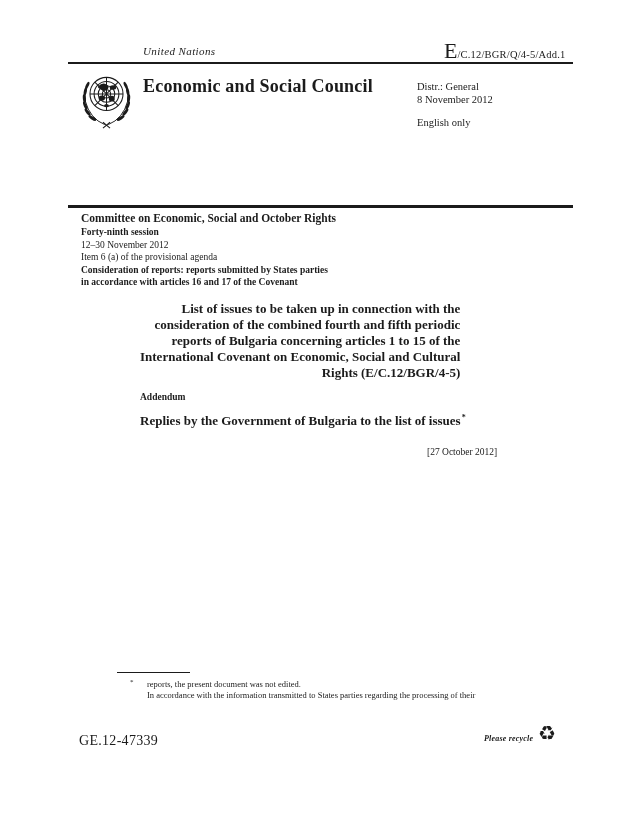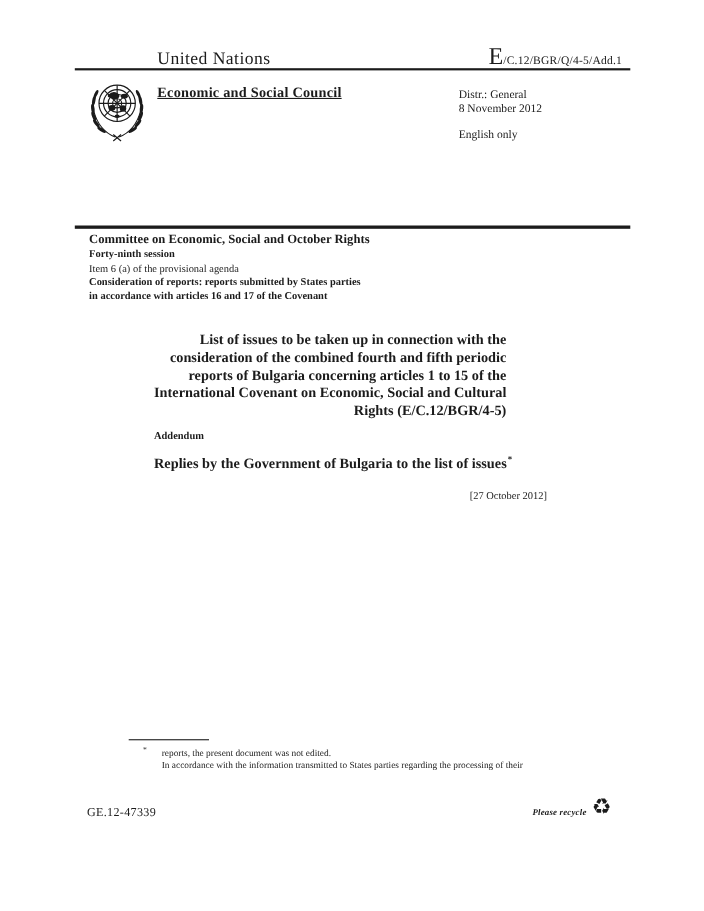--- a/index.html
+++ b/index.html
@@ -8,29 +8,29 @@
     width: 640px;
     height: 828px;
     background: #ffffff;
     font-family: "Liberation Serif", "DejaVu Serif", serif;
     color: #1b1b1b;
     overflow: hidden;
   }
   .abs { position: absolute; }
 
   
-  .org-name { left: 143px; top: 45px; font-size: 16px; letter-spacing: 0.4px; }
+  .org-name { left: 143px; top: 45px; font-size: 11px; letter-spacing: 0.4px; font-style: italic; }
   .doc-symbol { left: 444px; top: 38px; display: flex; align-items: baseline; white-space: nowrap; }
   .doc-symbol .initial { font-size: 22px; }
   .doc-symbol .rest { font-size: 10.5px; letter-spacing: 0.2px; text-align: center; }
   .rule-top { left: 68px; top: 62px; width: 505px; height: 2px; background: #1b1b1b; }
 
   .emblem { left: 77px; top: 68px; width: 59px; height: 66px; }
 
-  .council-name { left: 143px; top: 76px; font-size: 13px; font-weight: bold; letter-spacing: 0.2px; white-space: nowrap; text-decoration: underline; }
+  .council-name { left: 143px; top: 76px; font-size: 18px; font-weight: bold; letter-spacing: 0.2px; white-space: nowrap; }
 
   .meta { left: 417px; top: 80px; font-size: 10.5px; line-height: 13px; }
   .meta .lang { margin-top: 10px; }
 
   .rule-mid { left: 68px; top: 205px; width: 505px; height: 2.5px; background: #1b1b1b; }
 
   
   .session { left: 81px; top: 212px; font-size: 9.5px; line-height: 12.4px; white-space: nowrap; }
   .session .committee { font-size: 11.5px; font-weight: bold; margin-bottom: 2px; }
   .session .bold { font-weight: bold; }
@@ -42,21 +42,21 @@
   .subtitle sup { font-size: 8px; vertical-align: super; margin-left: 1px; }
   .received { left: 427px; top: 447px; font-size: 9.5px; }
 
   
   .footnote-rule { left: 117px; top: 672px; width: 73px; height: 1.2px; background: #1b1b1b; }
   .footnote { left: 126px; top: 679px; font-size: 8.5px; line-height: 10.5px; display: flex; }
   .footnote .marker { width: 17px; text-align: left; padding-left: 4px; font-size: 7px; position: relative; top: -2px; }
   .footnote .fn-text { white-space: nowrap; }
 
   
-  .job-number { left: 79px; top: 733px; font-size: 11px; letter-spacing: 0.3px; }
+  .job-number { left: 79px; top: 733px; font-size: 14px; letter-spacing: 0.3px; }
   .recycle-label { left: 484px; top: 734px; font-size: 8px; font-weight: bold; font-style: italic; letter-spacing: 0.2px; }
   .recycle-glyph { left: 538px; top: 721px; font-size: 20px; font-family: "DejaVu Sans", sans-serif; font-weight: bold; }
 </style>
 </head>
 <body>
 
 <div class="page">
 
   <div class="abs org-name">United Nations</div>
 
@@ -108,20 +108,21 @@
     <div>Distr.: General</div>
     <div>8 November 2012</div>
     <div class="lang">English only</div>
   </div>
 
   <div class="abs rule-mid"></div>
 
   <div class="abs session">
     <div class="committee">Committee on Economic, Social and October Rights</div>
     <div class="bold">Forty-ninth session</div>
+    <div>12–30 November 2012</div>
     <div>Item 6 (a) of the provisional agenda</div>
     <div class="bold">Consideration of reports: reports submitted by States parties</div>
     <div class="bold">in accordance with articles 16 and 17 of the Covenant</div>
   </div>
 
   <div class="abs title-block">
     <div>List of issues to be taken up in connection with the</div>
     <div>consideration of the combined fourth and fifth periodic</div>
     <div>reports of Bulgaria concerning articles 1 to 15 of the</div>
     <div>International Covenant on Economic, Social and Cultural</div>

